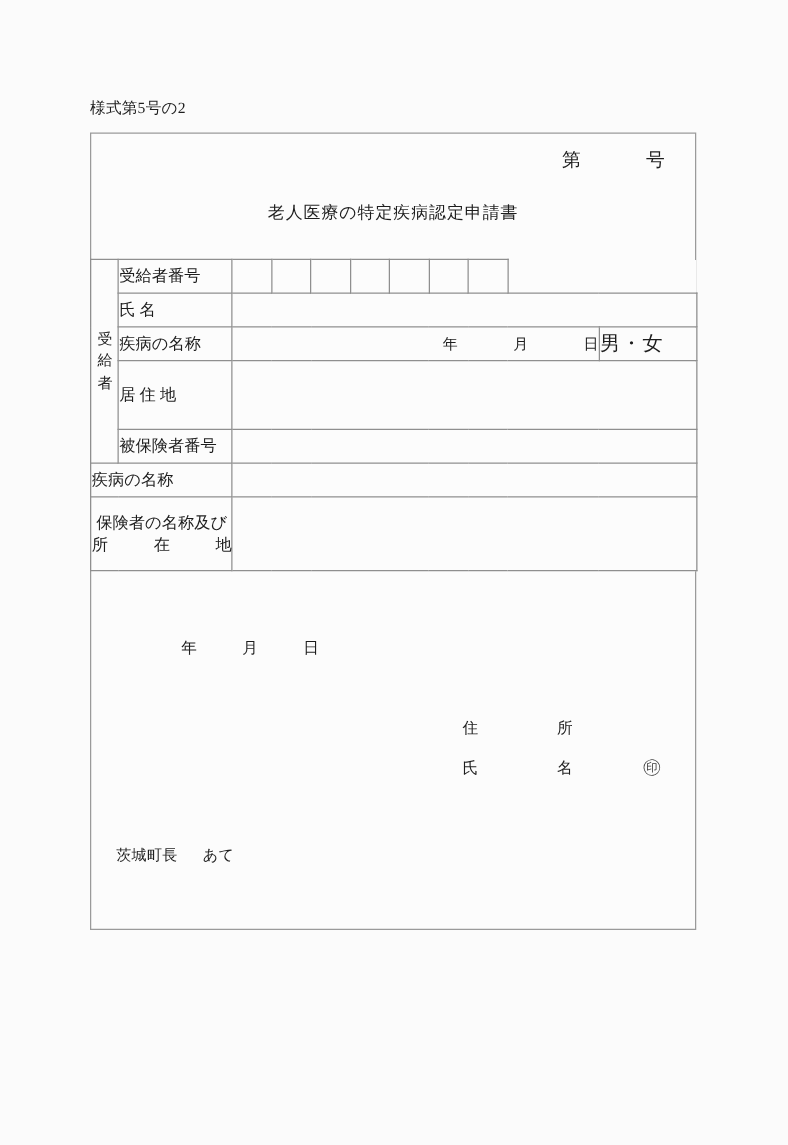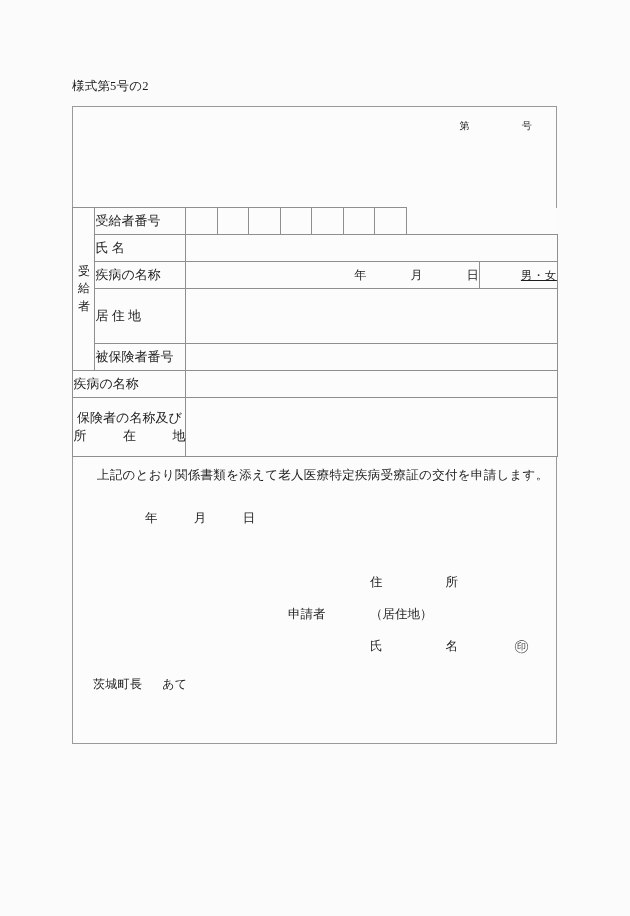--- a/index.html
+++ b/index.html
@@ -37,21 +37,21 @@
     border: 1.2px solid #9a9a9a;
     box-sizing: border-box;
     background: #fcfcfc;
   }
 
   
   .doc-number {
     position: absolute;
     right: 24px;
     top: 12px;
-    font-size: 10px;
+    font-size: 15px;
     letter-spacing: 0.2px;
     white-space: nowrap;
   }
   .doc-number .gap { display: inline-block; width: 52px; }
 
   .doc-title {
     position: absolute;
     left: 0;
     right: 0;
     top: 54px;
@@ -126,24 +126,23 @@
 
   .dob-value {
     text-align: right;
     padding-right: 30px;
     font-size: 12px;
     letter-spacing: 0.2px;
   }
   .dob-value .g { display: inline-block; width: 44px; }
   .sex-cell {
     width: 78px;
-    text-align: right;
-    font-size: 11px;
+    text-align: left;
+    font-size: 16px;
     letter-spacing: 1px;
-    text-decoration: underline;
   }
   .tall-row td { height: 54px; margin-top: 24px; }
   .tall-row-2 td { height: 58px; }
 
   
   .body-block {
     position: absolute;
     left: 0;
     right: 0;
     top: 341px;
@@ -214,20 +213,21 @@
 <body>
 
 <div class="form-no">様式第5号の2</div>
 
 <div class="frame">
 
   <div class="doc-number">
     <span>第</span><span class="gap"></span><span>号</span>
   </div>
 
+  <div class="doc-title">老人医療の特定疾病認定申請書</div>
 
   <table class="form-table">
     <colgroup>
       <col style="width:22px">
       <col style="width:91px">
       <col style="width:31.5px">
       <col style="width:31.5px">
       <col style="width:31.5px">
       <col style="width:31.5px">
       <col style="width:31.5px">
@@ -304,41 +304,35 @@
           <span>地</span>
         </div>
       </td>
       <td colspan="9"></td>
     </tr>
   </tbody>
     </table>
 
   <div class="body-block">
 
-    <div class="statement">上記のとおり関係書類を添えて老人医療特定疾病受療証の交付を申請します。</div>
 
     <div class="date-line">
       <span>年</span><span class="g"></span><span>月</span><span class="g"></span><span>日</span>
     </div>
 
     <div class="applicant">
       <div class="arow">
         <span class="tag"></span>
         <span class="fld">
           <span>住</span>
           <span>所</span>
         </span>
         <span></span>
       </div>
 
-      <div class="arow">
-        <span class="tag">申請者</span>
-        <span class="fld plain">（居住地）</span>
-        <span></span>
-      </div>
 
       <div class="arow">
         <span class="tag"></span>
         <span class="fld">
           <span>氏</span>
           <span>名</span>
         </span>
         <span></span>
         <span class="seal">㊞</span>
       </div>

